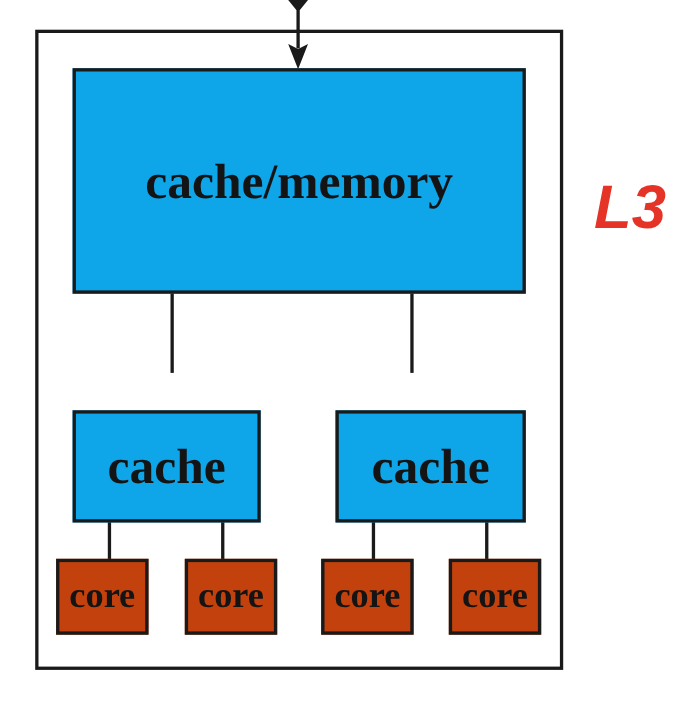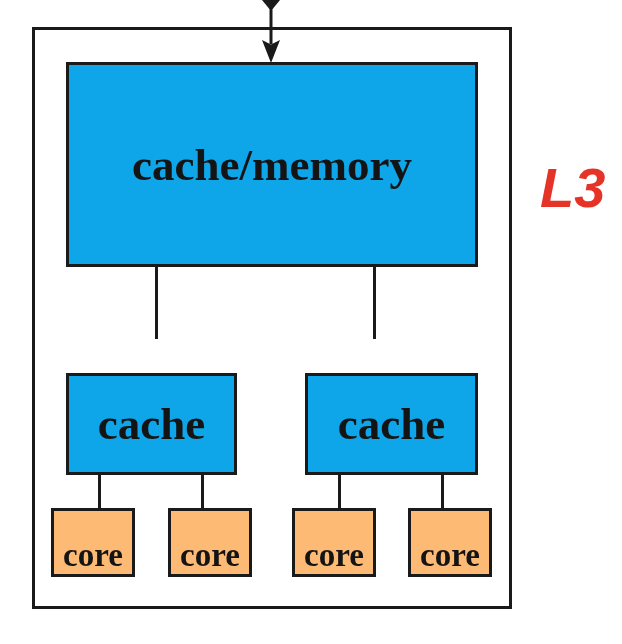--- a/index.html
+++ b/index.html
@@ -23,21 +23,21 @@
     position: absolute;
     box-sizing: border-box;
     border: 3px solid #1a1a1a;
     display: flex;
     align-items: center;
     justify-content: center;
     color: #141414;
     font-weight: bold;
   }
   .pink { background: #0ea5e9; }
-  .white { background: #fdba74; align-items: flex-end; }
+  .white { background: #c2410c; }
   .l3-box {
     left: 66px; top: 62px;
     width: 412px; height: 205px;
     font-size: 45px;
   }
   .l2-box { top: 337px; width: 171px; height: 102px; font-size: 45px; margin-top: 36px; }
   .l2-left  { left: 66px; }
   .l2-right { left: 305px; width: 173px; }
   .core-box { top: 508px; width: 84px; height: 69px; font-size: 33px; }
   .core-1 { left: 51px; }

